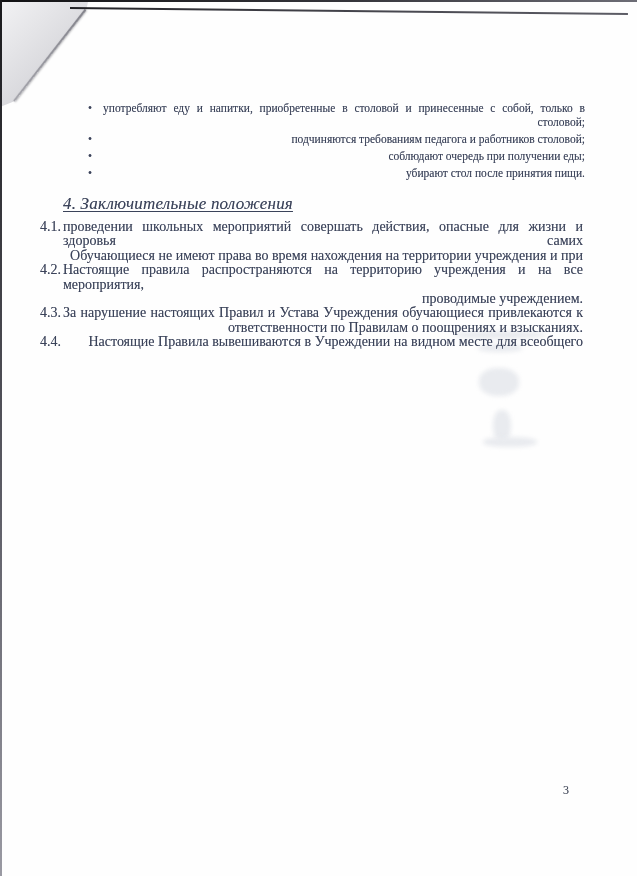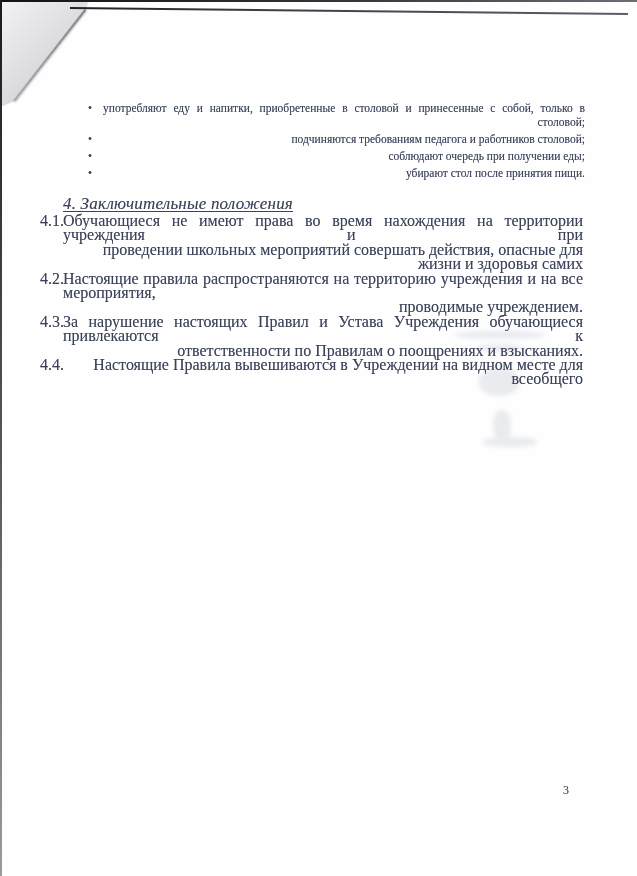--- a/index.html
+++ b/index.html
@@ -89,23 +89,23 @@
     text-align-last: auto;
   }
   .section-heading {
     position: absolute; left: 63px; top: 194px;
     font-size: 17px; font-weight: normal; font-style: italic;
     text-decoration: underline;
     text-underline-offset: 2px;
     letter-spacing: 0.2px;
   }
   .numbered-list {
-    position: absolute; left: 40px; top: 214px;
+    position: absolute; left: 40px; top: 220px;
     width: 543px;
-    font-size: 16px; line-height: 14.4px;
+    font-size: 14px; line-height: 14.4px;
   }
   .numbered-item { display: flex; }
   .item-number {
     flex: 0 0 23px;
     width: 23px;
   }
   .item-body { flex: 1 1 auto; min-width: 0; }
   .page-number {
     position: absolute; left: 556px; top: 783px;
     width: 20px; text-align: center;
@@ -155,22 +155,22 @@
         </div>
     </li>
   </ul>
 
   <div class="section-heading doc-text">4. Заключительные положения</div>
 
   <div class="numbered-list doc-text">
     <div class="numbered-item">
       <span class="item-number">4.1.</span>
       <div class="item-body jlines">
+          <div class="jline">проведении школьных мероприятий совершать действия, опасные для жизни и здоровья самих</div>
           <div class="jline">Обучающиеся не имеют права во время нахождения на территории учреждения и при</div>
-          <div class="jline">проведении школьных мероприятий совершать действия, опасные для жизни и здоровья самих</div>
         </div>
     </div>
     <div class="numbered-item">
       <span class="item-number">4.2.</span>
       <div class="item-body jlines">
           <div class="jline">Настоящие правила распространяются на территорию учреждения и на все мероприятия,</div>
           <div class="jline">проводимые учреждением.</div>
         </div>
     </div>
     <div class="numbered-item">

